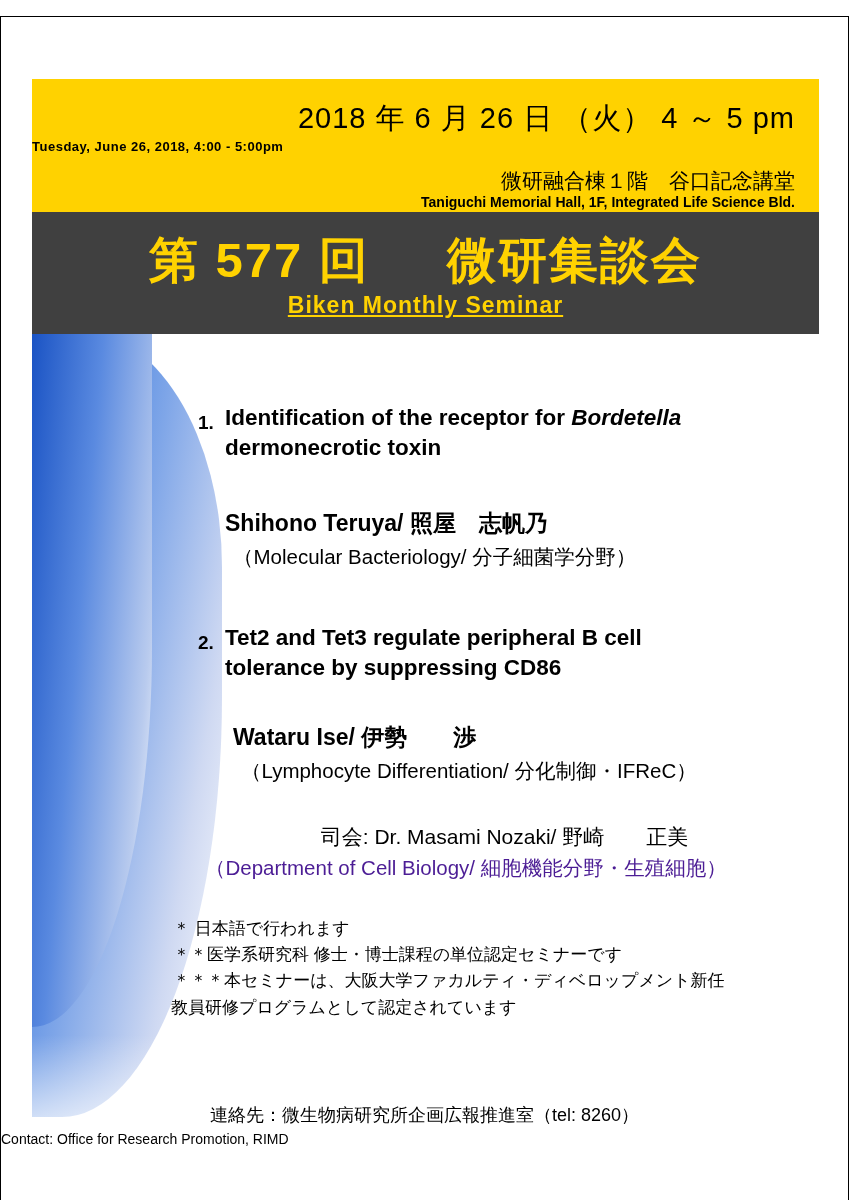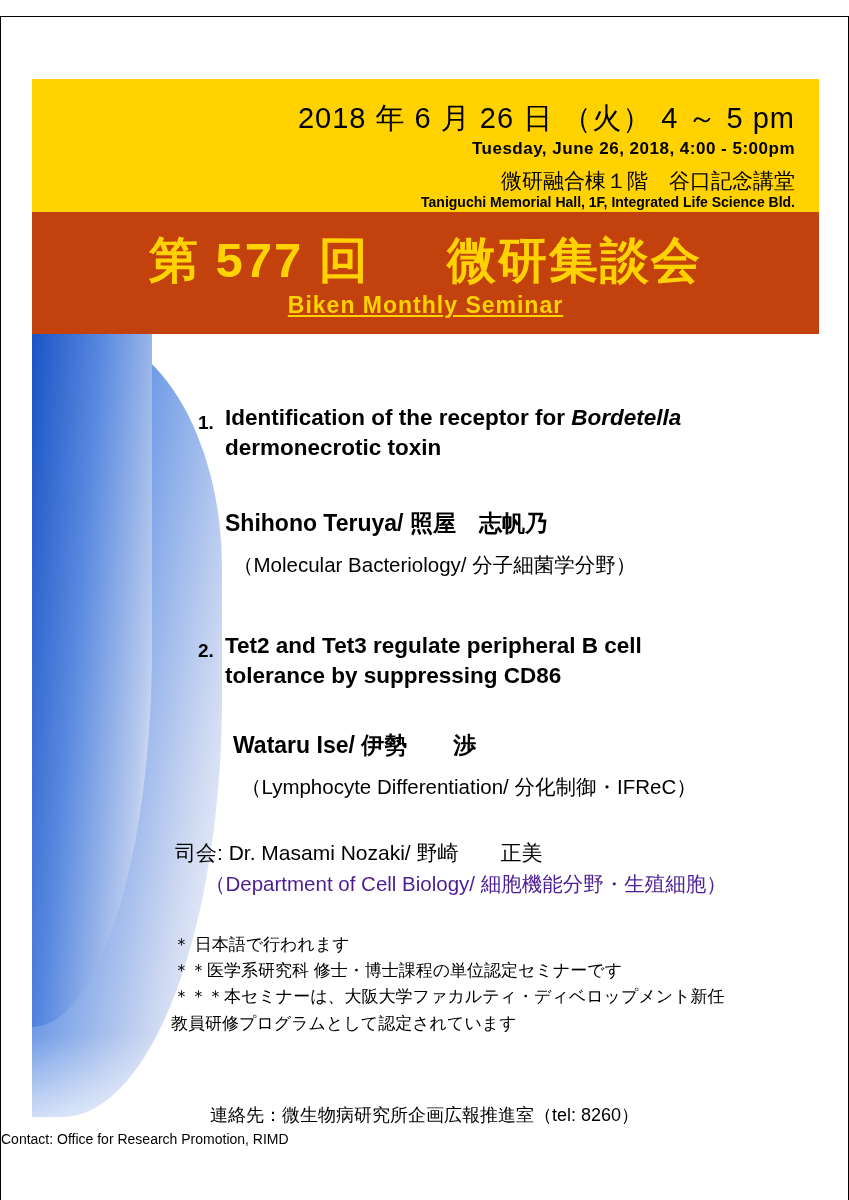--- a/index.html
+++ b/index.html
@@ -74,22 +74,21 @@
     font-size: 29px;
     letter-spacing: 1px;
     font-weight: 400;
     color: #000;
     white-space: nowrap;
   }
   .yellow-line2 {
     position: absolute;
     left: 0; right: 24px;
     top: 60px;
-    text-align: right;
-    font-size: 17px;
+    font-size: 13px;
     font-weight: 700;
     letter-spacing: 0.5px;
     color: #000;
     white-space: nowrap;
   }
   .yellow-line3 {
     position: absolute;
     left: 0; right: 24px;
     top: 88px;
     text-align: right;
@@ -109,21 +108,21 @@
     white-space: nowrap;
   }
 
   
   .black-band {
     position: absolute;
     left: 31px;
     top: 195px;
     width: 787px;
     height: 122px;
-    background: #c2410c;
+    background: #404040;
   }
   .black-title {
     position: absolute;
     left: 0;
     right: 0;
     top: 16px;
     text-align: center;
     color: #FFD200;
     font-size: 49px;
     font-weight: 700;
@@ -174,30 +173,31 @@
 
   .speaker {
     margin: 0 0 0 224px;
     font-size: 23px;
     font-weight: 700;
     color: #000;
   }
   .speaker .jp { font-weight: 700; }
 
   .affil {
-    margin: 12px 0 0 232px;
+    margin: 4px 0 0 232px;
     font-size: 20.5px;
     font-weight: 400;
     color: #000;
   }
 
   .chair {
     margin: 0 16px 0 174px;
     font-size: 21px;
     color: #000;
+    text-align: center;
   }
   .chair-affil {
     margin: 3px 0 0 204px;
     font-size: 20.5px;
     color: #4c1d95;
   }
 
   .notes {
     margin: 0 0 0 172px;
     font-size: 17px;

